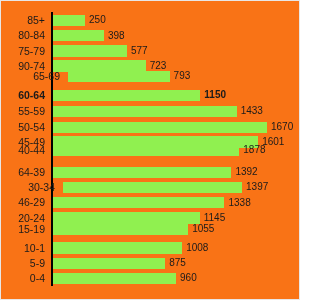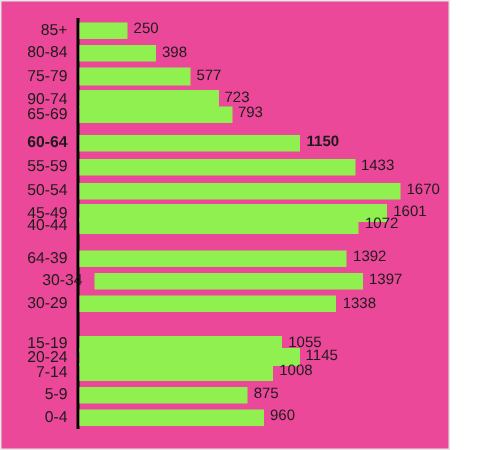--- a/index.html
+++ b/index.html
@@ -12,21 +12,21 @@
     height: 300px;
     background: #ffffff;
     font-family: "Liberation Sans", sans-serif;
     overflow: hidden;
   }
   #chart-frame {
     position: relative;
     box-sizing: border-box;
     width: 300px;
     height: 300px;
-    background: #ec4899;
+    background: #f97316;
     border: 1px solid #e8e6e6;
     overflow: hidden;
   }
   #plot-area {
     position: absolute;
     left: 0;
     top: 0;
     width: 300px;
     height: 300px;
   }
@@ -108,21 +108,21 @@
             <div class="val-label" style="left: 77.9389px; color: rgb(27, 27, 27);">577</div>
           </div>
         </div>
         <div class="bar-row" style="top: 57.74px;">
           <div class="cat-label">90-74</div>
           <div class="bar-wrap">
             <div class="bar" style="width: 92.6479px; background: rgb(144, 240, 80);"></div>
             <div class="val-label" style="left: 96.6479px; color: rgb(27, 27, 27); text-align: right;">723</div>
           </div>
         </div>
-        <div class="bar-row" style="top: 68px;">
+        <div class="bar-row" style="top: 68px; margin-left: 15px;">
           <div class="cat-label">65-69</div>
           <div class="bar-wrap">
             <div class="bar" style="width: 101.618px; background: rgb(144, 240, 80);"></div>
             <div class="val-label" style="left: 105.618px; color: rgb(27, 27, 27);">793</div>
           </div>
         </div>
         <div class="bar-row" style="top: 87px; font-weight: bold;">
           <div class="cat-label">60-64</div>
           <div class="bar-wrap">
             <div class="bar" style="width: 147.365px; background: rgb(144, 240, 80);"></div>
@@ -147,60 +147,60 @@
           <div class="cat-label">45-49</div>
           <div class="bar-wrap">
             <div class="bar" style="width: 205.158px; background: rgb(144, 240, 80);"></div>
             <div class="val-label" style="left: 209.158px; color: rgb(27, 27, 27);">1601</div>
           </div>
         </div>
         <div class="bar-row" style="top: 142px;">
           <div class="cat-label">40-44</div>
           <div class="bar-wrap">
             <div class="bar" style="width: 186.321px; background: rgb(144, 240, 80);"></div>
-            <div class="val-label" style="left: 190.321px; color: rgb(27, 27, 27);">1072</div>
+            <div class="val-label" style="left: 190.321px; color: rgb(27, 27, 27);">1878</div>
           </div>
         </div>
         <div class="bar-row" style="top: 164px;">
           <div class="cat-label">64-39</div>
           <div class="bar-wrap">
             <div class="bar" style="width: 178.376px; background: rgb(144, 240, 80);"></div>
             <div class="val-label" style="left: 182.376px; color: rgb(27, 27, 27);">1392</div>
           </div>
         </div>
         <div class="bar-row" style="top: 179.18px; margin-left: 10px;">
           <div class="cat-label">30-34</div>
           <div class="bar-wrap">
             <div class="bar" style="width: 179.017px; background: rgb(144, 240, 80);"></div>
             <div class="val-label" style="left: 183.017px; color: rgb(27, 27, 27);">1397</div>
           </div>
         </div>
         <div class="bar-row" style="top: 194.36px;">
-          <div class="cat-label">30-29</div>
+          <div class="cat-label">46-29</div>
           <div class="bar-wrap">
             <div class="bar" style="width: 171.456px; background: rgb(144, 240, 80);"></div>
             <div class="val-label" style="left: 175.456px; color: rgb(27, 27, 27);">1338</div>
           </div>
         </div>
-        <div class="bar-row" style="top: 209.54px; margin-top: 20px;">
+        <div class="bar-row" style="top: 209.54px;">
           <div class="cat-label">20-24</div>
           <div class="bar-wrap">
             <div class="bar" style="width: 146.725px; background: rgb(144, 240, 80);"></div>
             <div class="val-label" style="left: 150.725px; color: rgb(27, 27, 27); text-align: right;">1145</div>
           </div>
         </div>
         <div class="bar-row" style="top: 221px;">
           <div class="cat-label">15-19</div>
           <div class="bar-wrap">
             <div class="bar" style="width: 135.192px; background: rgb(144, 240, 80);"></div>
             <div class="val-label" style="left: 139.192px; color: rgb(27, 27, 27);">1055</div>
           </div>
         </div>
         <div class="bar-row" style="top: 239.9px;">
-          <div class="cat-label">7-14</div>
+          <div class="cat-label">10-1</div>
           <div class="bar-wrap">
             <div class="bar" style="width: 129.169px; background: rgb(144, 240, 80);"></div>
             <div class="val-label" style="left: 133.169px; color: rgb(27, 27, 27);">1008</div>
           </div>
         </div>
         <div class="bar-row" style="top: 255.08px;">
           <div class="cat-label">5-9</div>
           <div class="bar-wrap">
             <div class="bar" style="width: 112.126px; background: rgb(144, 240, 80);"></div>
             <div class="val-label" style="left: 116.126px; color: rgb(27, 27, 27);">875</div>

